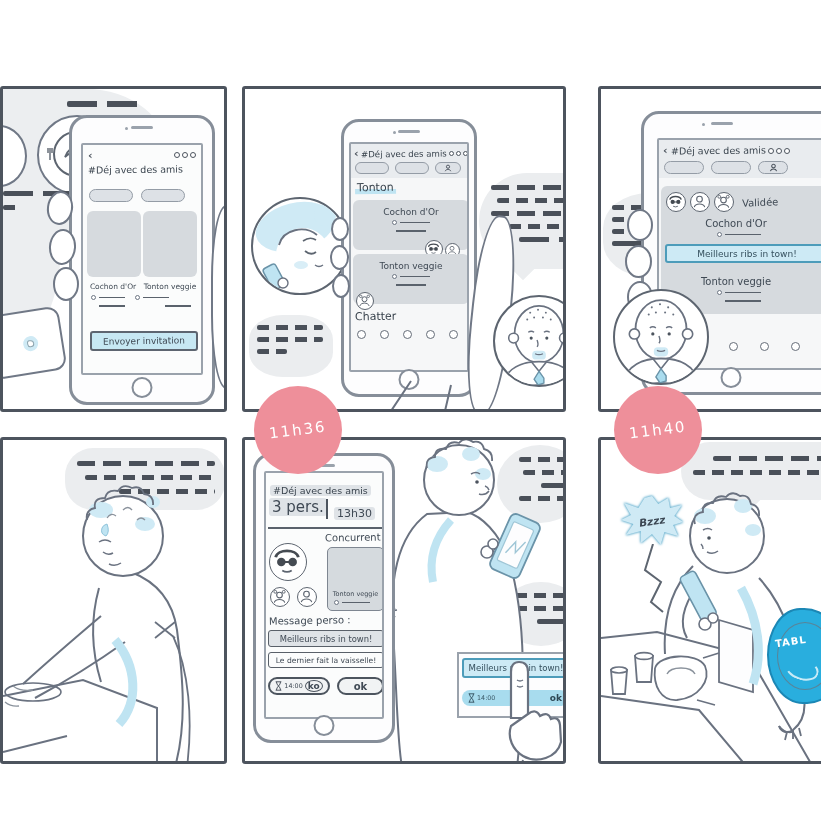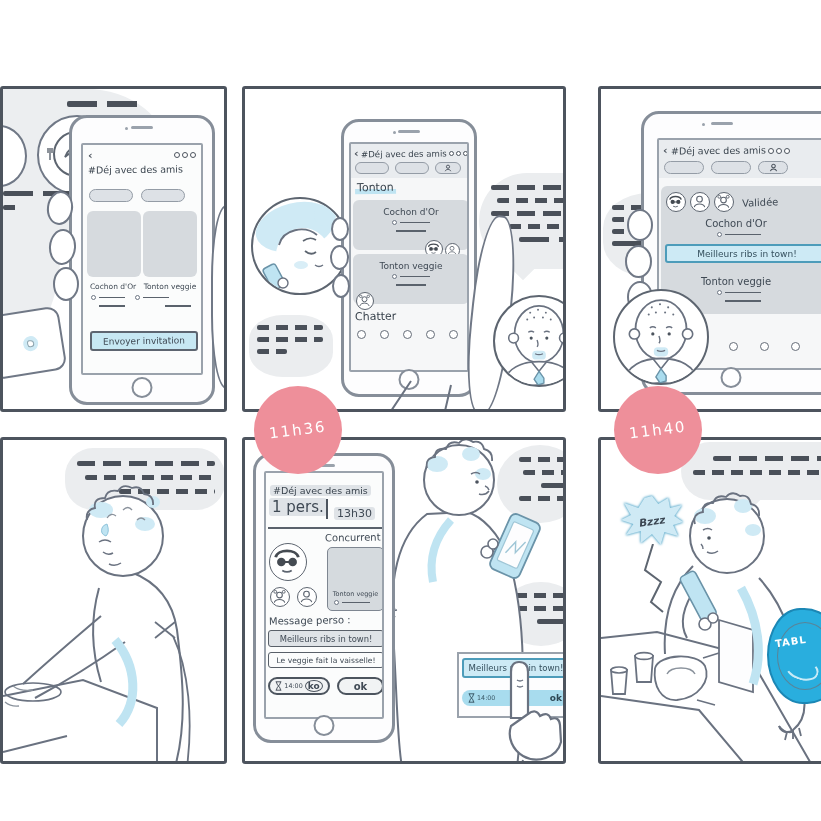--- a/index.html
+++ b/index.html
@@ -436,21 +436,21 @@
     <path d="M52 28 q-2 -10 8 -11 q0 -10 11 -8 q3 -9 13 -6 q6 -7 14 -1 q9 -2 11 7 q9 2 8 12" fill="none" stroke="#6a7280" stroke-width="1.8"></path>
     <circle cx="102" cy="42" r="1.8" fill="#4c545e"></circle>
     <path d="M96 34 q5 -3 9 0 M104 54 q6 2 10 -3 M110 46 q3 1 4 4" fill="none" stroke="#6a7280" stroke-width="1.5"></path>
   </svg>
 
   <div class="phone" style="left:8px;top:13px;width:142px;height:290px">
     <div class="spk"></div>
         <div class="spkdot"></div>
     <div class="screen" style="left:8px;top:15px;width:120px;height:248px">
       <div class="abs" style="left:4px;top:6px"><span class="hl ttl" style="font-size:9.5px">#Déj avec des amis</span></div>
-      <div class="abs" style="left:3px;top:24px"><span class="hl" style="font-size:15px">1 pers.</span></div>
+      <div class="abs" style="left:3px;top:24px"><span class="hl" style="font-size:15px">3 pers.</span></div>
       <div class="abs" style="left:60px;top:26px;width:2px;height:20px;background:#4c545e"></div>
       <div class="abs" style="left:68px;top:29px"><span class="hl" style="font-size:11px">13h30</span></div>
       <div class="abs line" style="left:2px;top:54px;width:116px"></div>
       <div class="abs" style="right:1px;top:59px;font-size:10px;transform:rotate(-1deg)">Concurrent</div>
       <div class="abs avat" style="left:3px;top:70px;width:38px;height:38px">
         <svg width="34" height="34" viewBox="0 0 36 36">
               <path d="M6 14 C8 5,28 5,30 14" fill="none" stroke="#454b52" stroke-width="3"></path>
               <circle cx="12" cy="19" r="4.5" fill="#454b52"></circle>
               <circle cx="24" cy="19" r="4.5" fill="#454b52"></circle>
               <path d="M15 19 h6" stroke="#454b52" stroke-width="2"></path>
@@ -478,21 +478,21 @@
                 <circle cx="18" cy="13" r="6" fill="none" stroke="#5d6570" stroke-width="2.4"></circle>
                 <path d="M7 30 C9 21,27 21,29 30" fill="none" stroke="#5d6570" stroke-width="2.4"></path>
               </svg>
             </div>
       </div>
       <div class="abs" style="left:3px;top:142px;font-size:10px;transform:rotate(-1deg)">Message perso :</div>
       <div class="abs" style="left:2px;top:157px;width:116px;height:17px;background:#dfe3e7;border:1.5px solid #596069;border-radius:3px;display:flex;align-items:center;justify-content:center">
         <span style="font-size:8.4px;white-space:nowrap">Meilleurs ribs in town!</span>
       </div>
       <div class="abs" style="left:2px;top:179px;width:116px;height:16px;background:#fbfcfc;border:1.5px solid #596069;border-radius:3px;display:flex;align-items:center;justify-content:center">
-        <span style="font-size:7.6px;white-space:nowrap">Le veggie fait la vaisselle!</span>
+        <span style="font-size:7.6px;white-space:nowrap">Le dernier fait la vaisselle!</span>
       </div>
       <div class="abs" style="left:2px;top:204px;width:62px;height:18px;border:2px solid #4c545e;border-radius:10px;display:flex;align-items:center;justify-content:center;gap:2px;background:#f1f3f4">
         <svg width="7" height="10" viewBox="0 0 10 14">
               <path d="M1 1 h8 M1 13 h8 M2 1 C2 6,8 8,8 13 M8 1 C8 6,2 8,2 13" stroke="#4c545e" stroke-width="1.4" fill="none"></path>
             </svg>
         <span style="font-size:6.4px">14:00</span>
         <span style="font-size:9px;font-weight:bold;border:1.4px solid #4c545e;border-radius:50%;padding:0 2px">ko</span>
       </div>
       <div class="abs" style="left:71px;top:204px;width:47px;height:18px;border:2px solid #4c545e;border-radius:10px;display:flex;align-items:center;justify-content:center;background:#f1f3f4">
         <span style="font-size:10px;font-weight:bold">ok</span>

